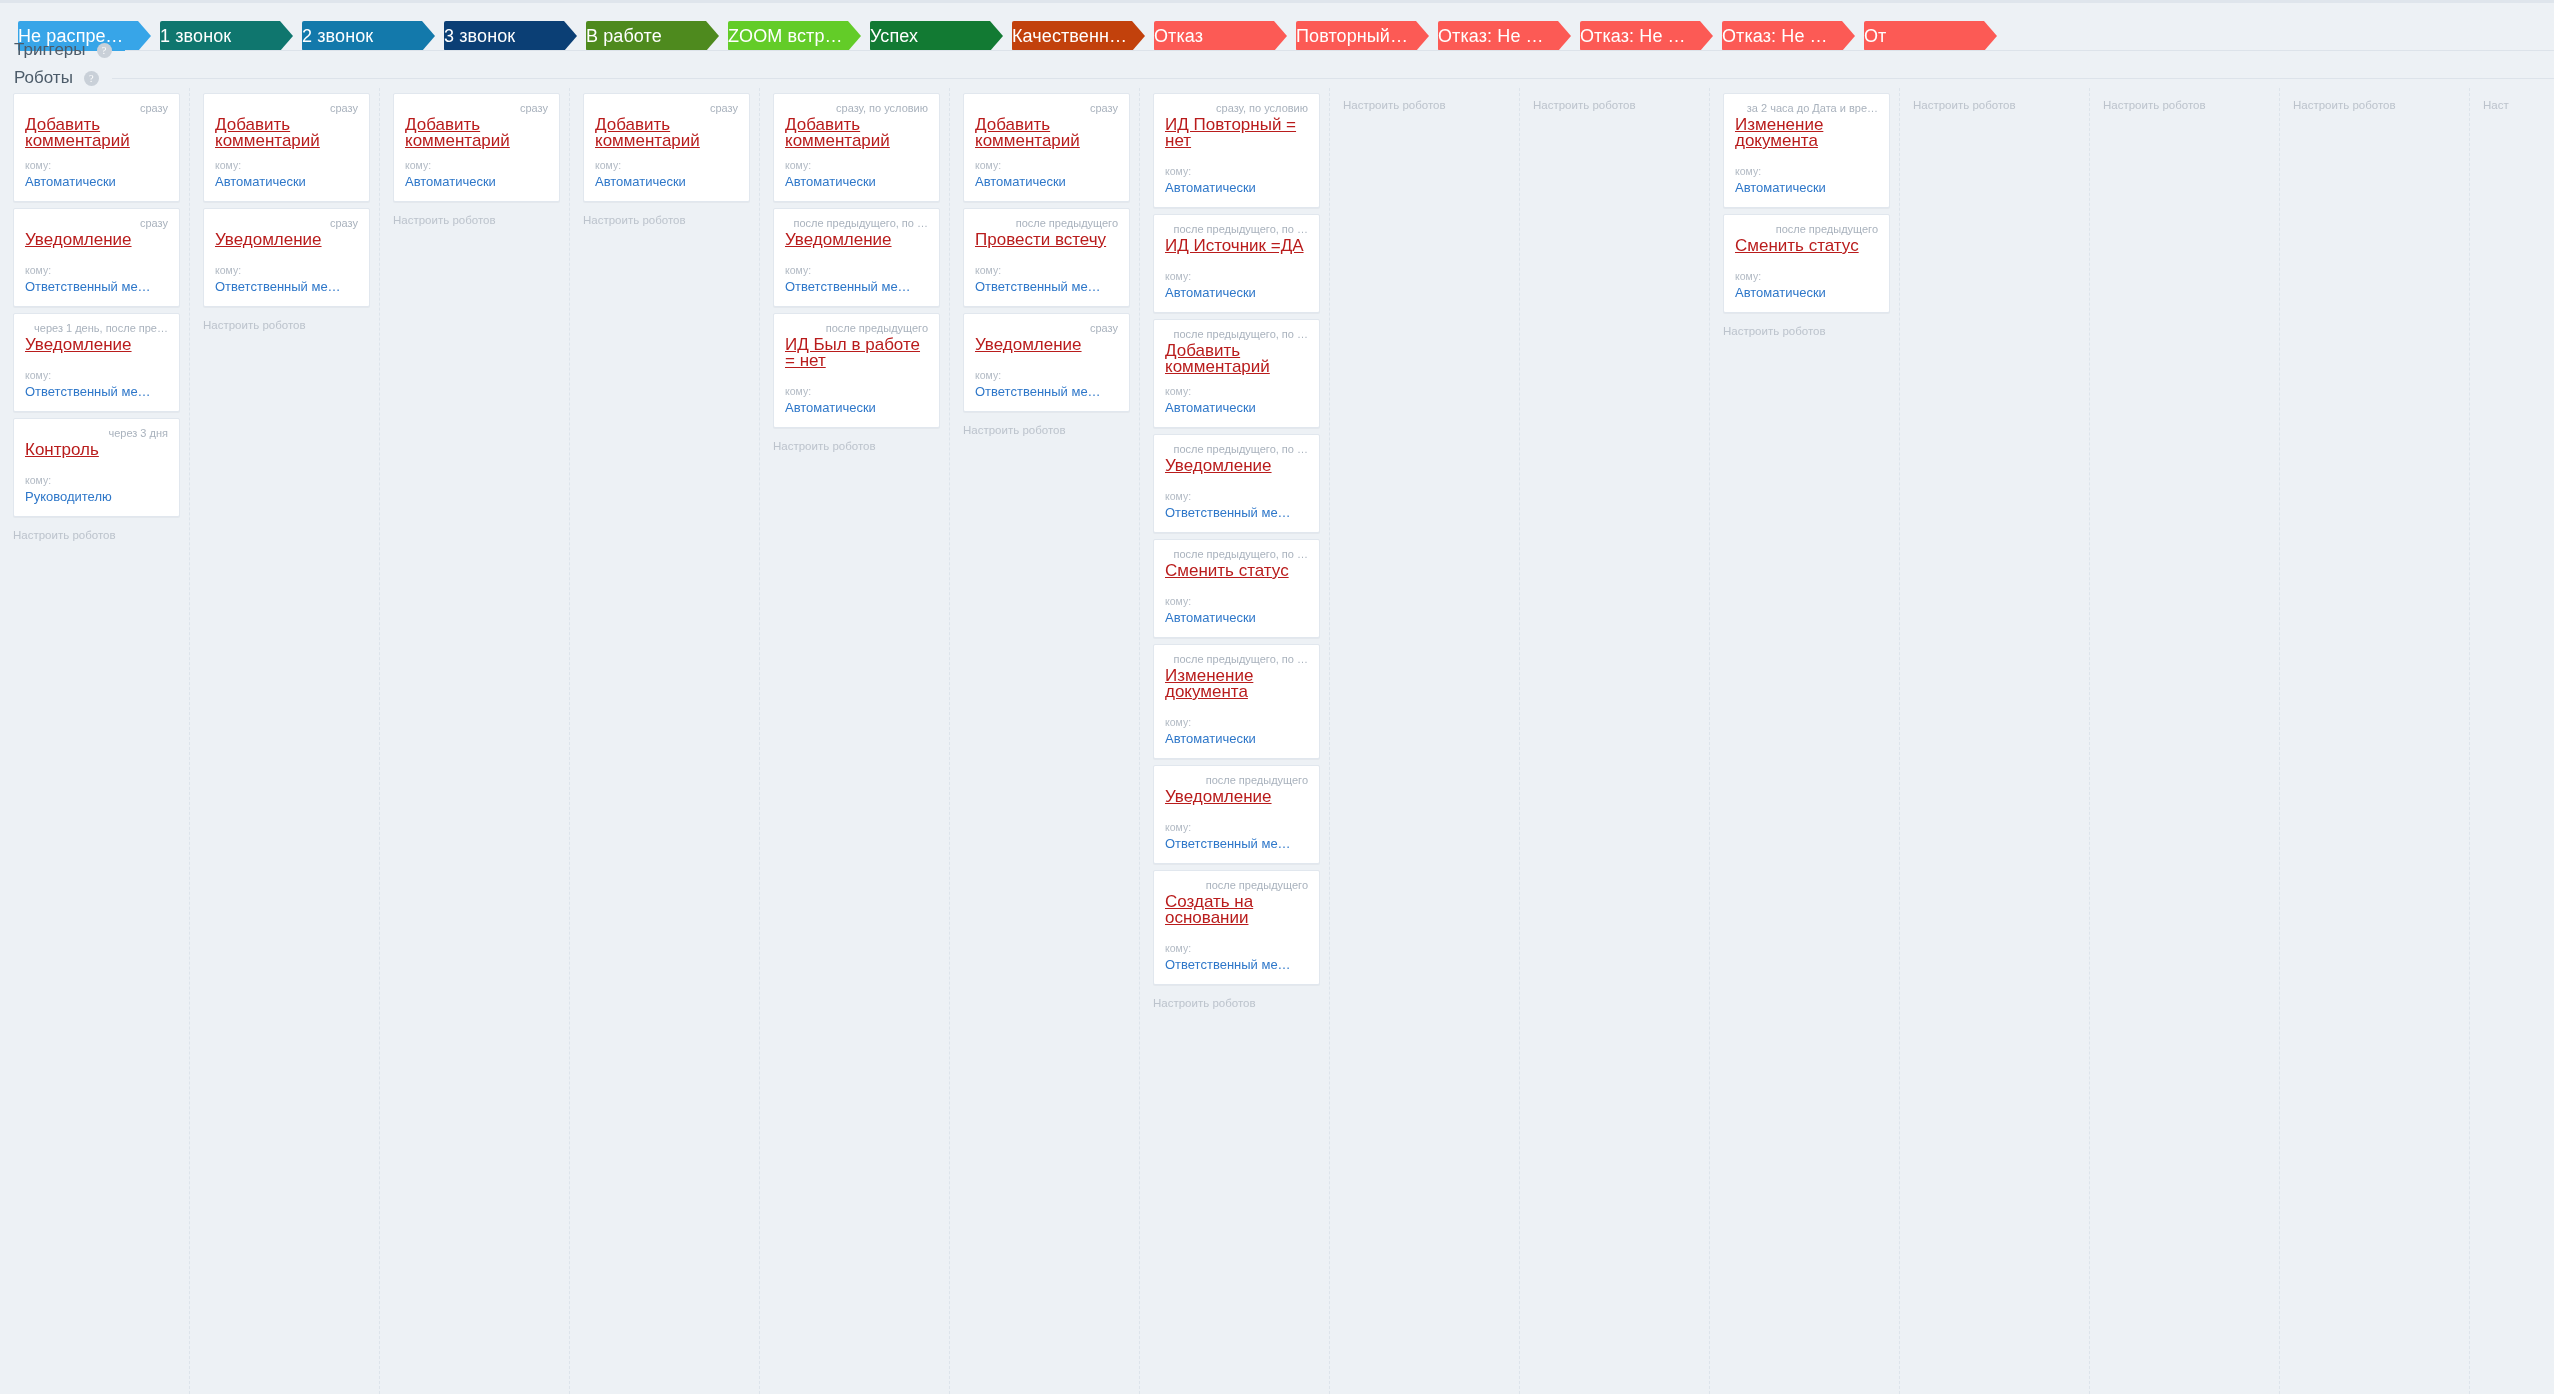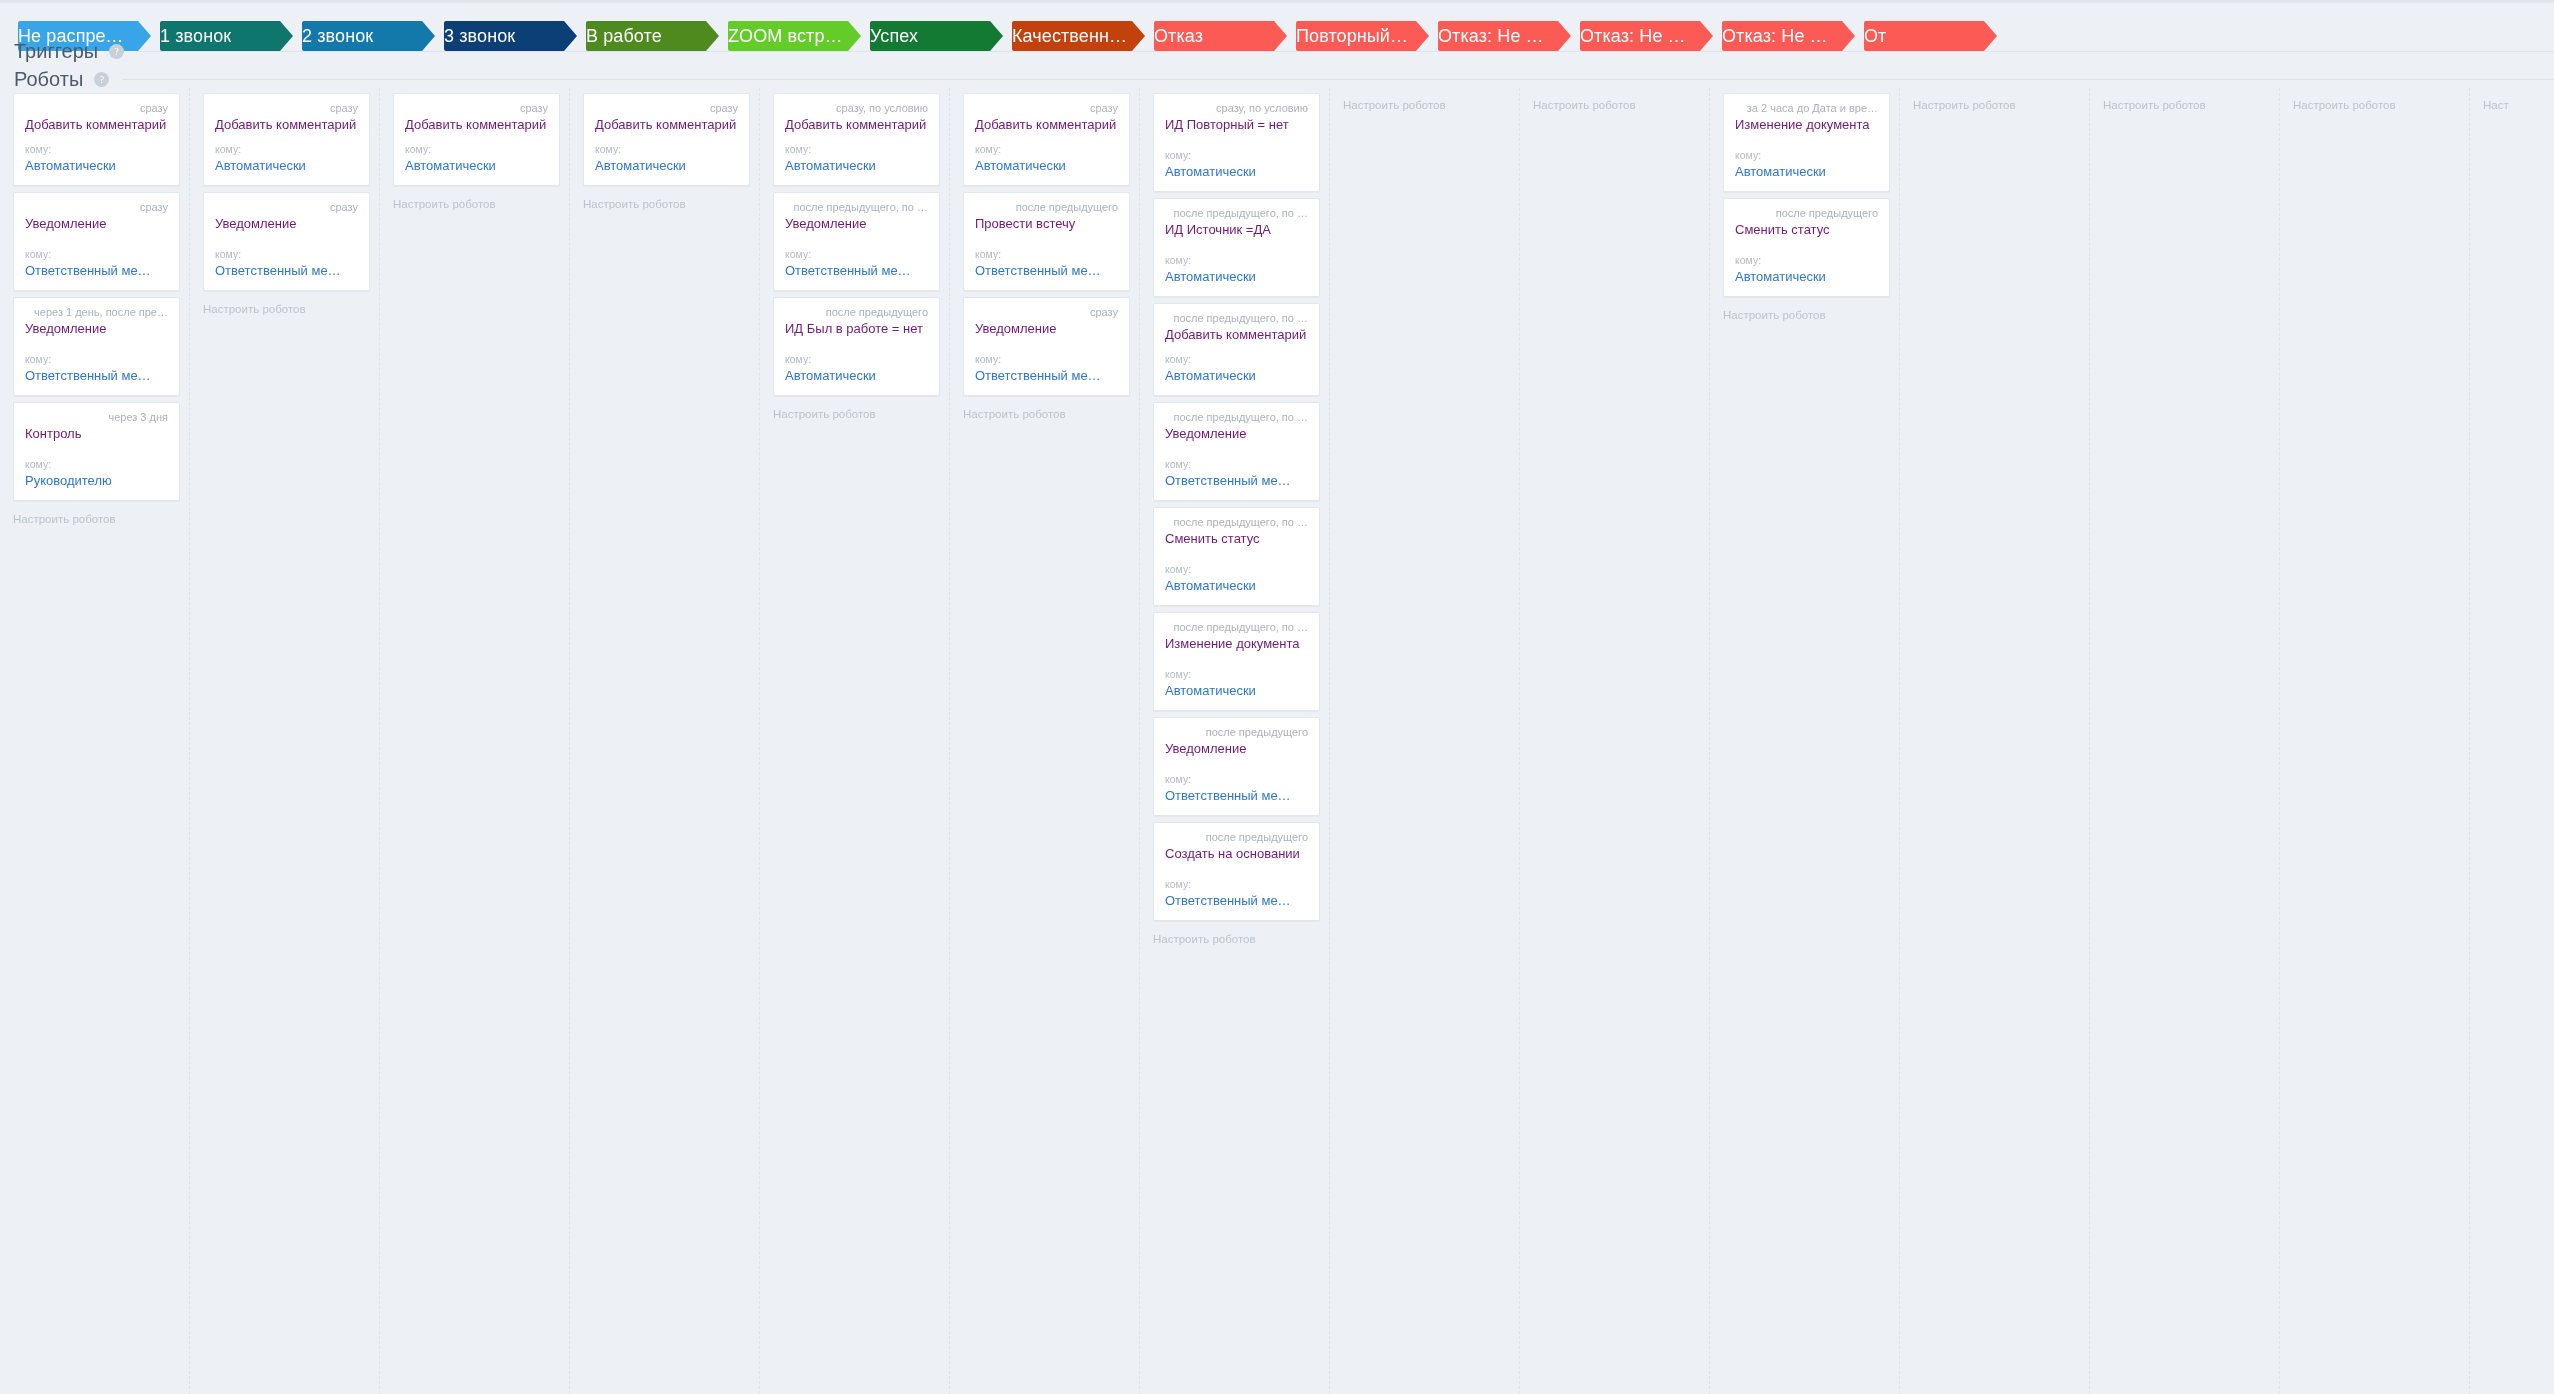--- a/index.html
+++ b/index.html
@@ -37,21 +37,21 @@
     overflow:hidden; text-overflow:ellipsis; white-space:nowrap;
     display:block;
     padding-right:18px;
   }
   
   .section-row{
     position:absolute; left:0; display:flex; align-items:center;
     width:2554px;
   }
   .section-title{
-    font-size:20px; color:#4c5b69; padding-left:14px;
+    font-size:17px; color:#4c5b69; padding-left:14px;
     white-space:nowrap;
   }
   .help-dot{
     width:15px;height:15px;border-radius:50%;
     background:#c9d0d8;color:#fff;
     font-size:10.5px; line-height:15px; text-align:center;
     margin-left:11px; flex:0 0 auto;
     font-family:"Liberation Serif",serif;
   }
   .section-rule{
@@ -91,25 +91,26 @@
     font-size:11px;
     color:#a9b2bd;
     line-height:13px;
     white-space:nowrap;
     overflow:hidden;
     text-overflow:ellipsis;
     margin-bottom:2px;
     text-align:right;
   }
   .rcard .title{
-    font-size:13px;
-    color:#701a75;
+    font-size:17px;
+    color:#b91c1c;
     line-height:16px;
     margin-bottom:3px;
     white-space:normal;
+    text-decoration:underline;
   }
   .rcard .tolabel{
     font-size:10.5px;
     color:#b2bac4;
     line-height:13px;
     margin-top:10px;
   }
   .rcard .towhom{
     font-size:13px;
     color:#2e77c9;

